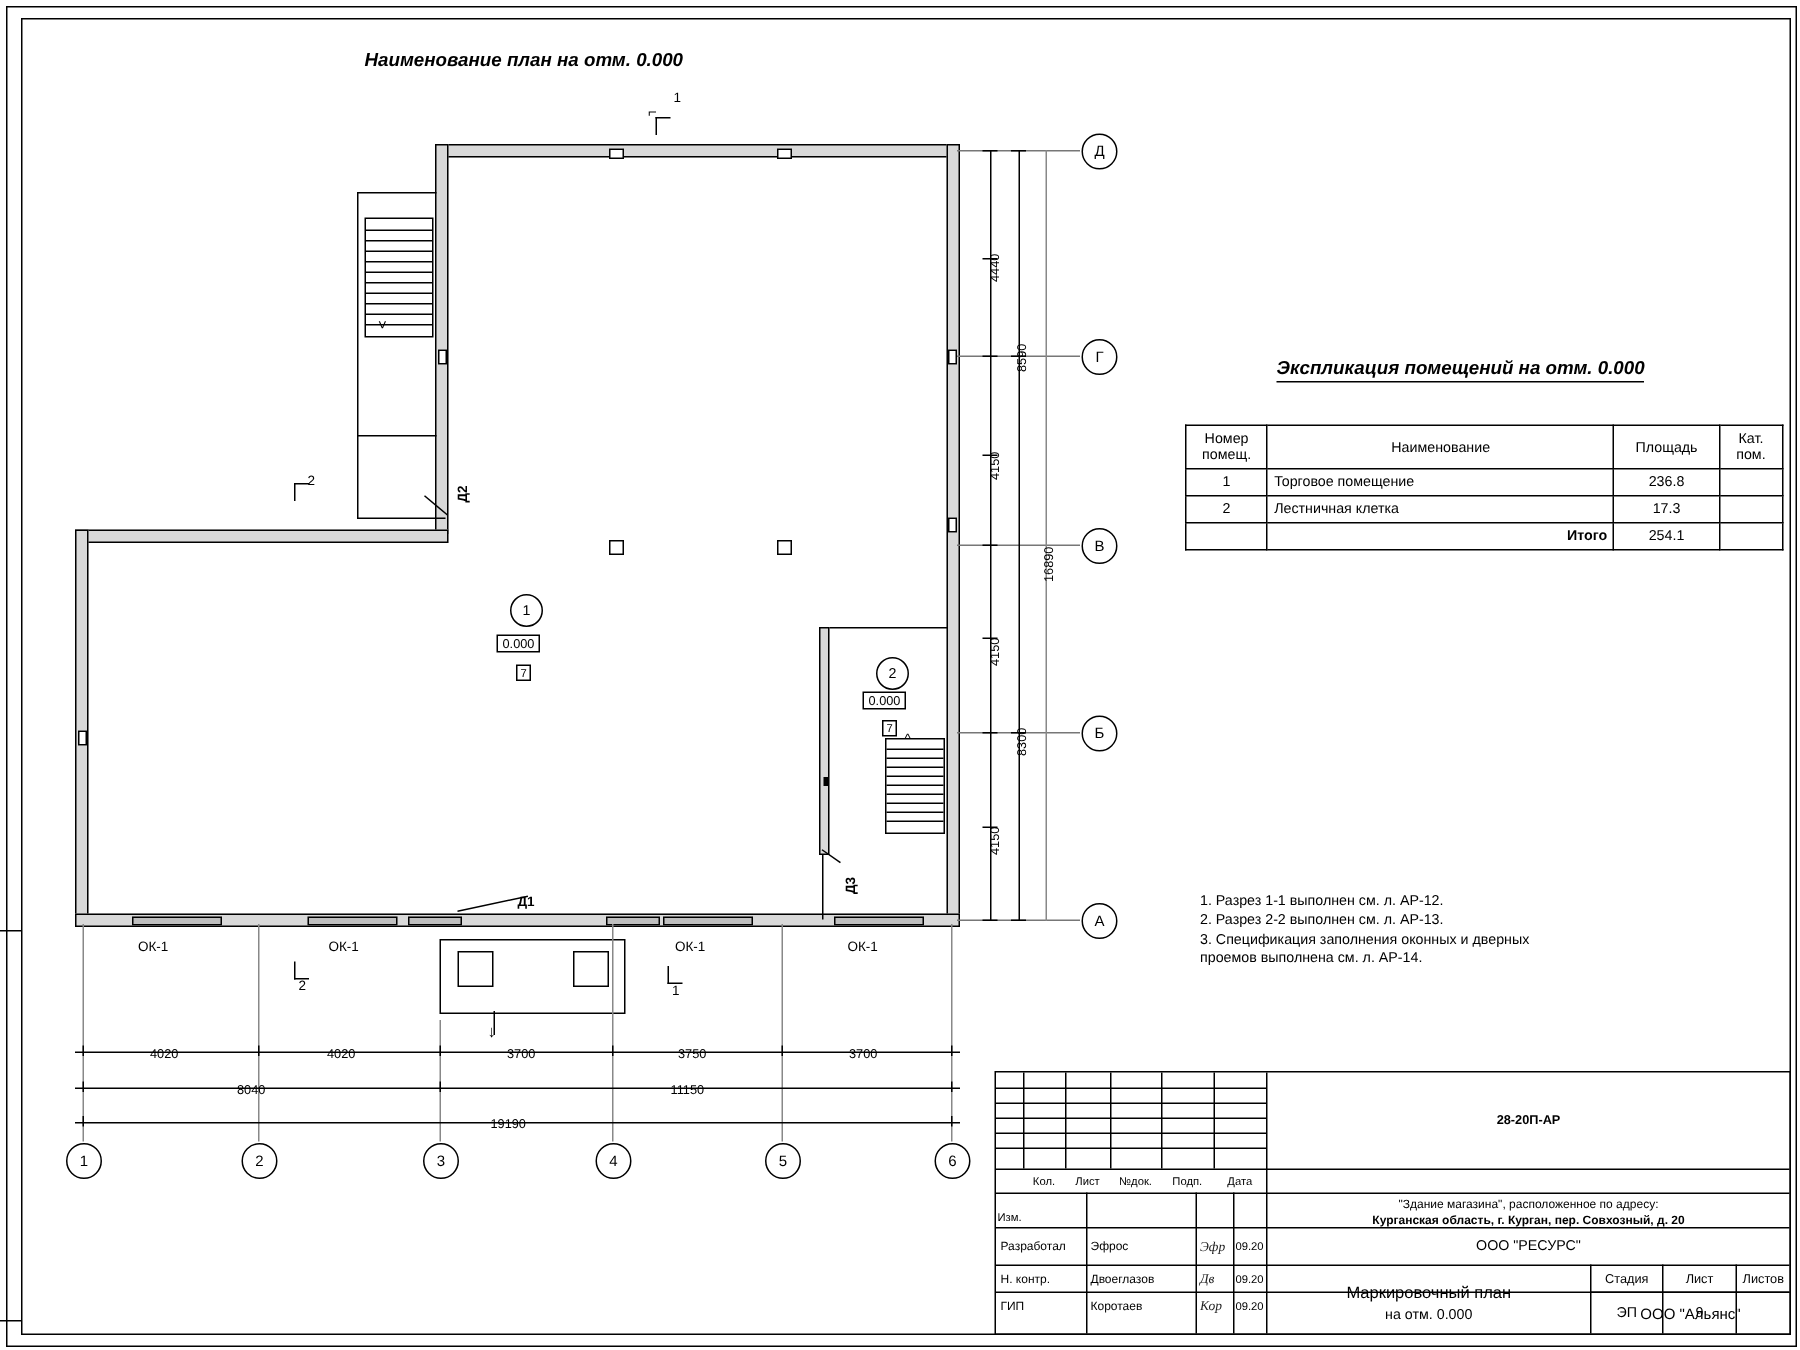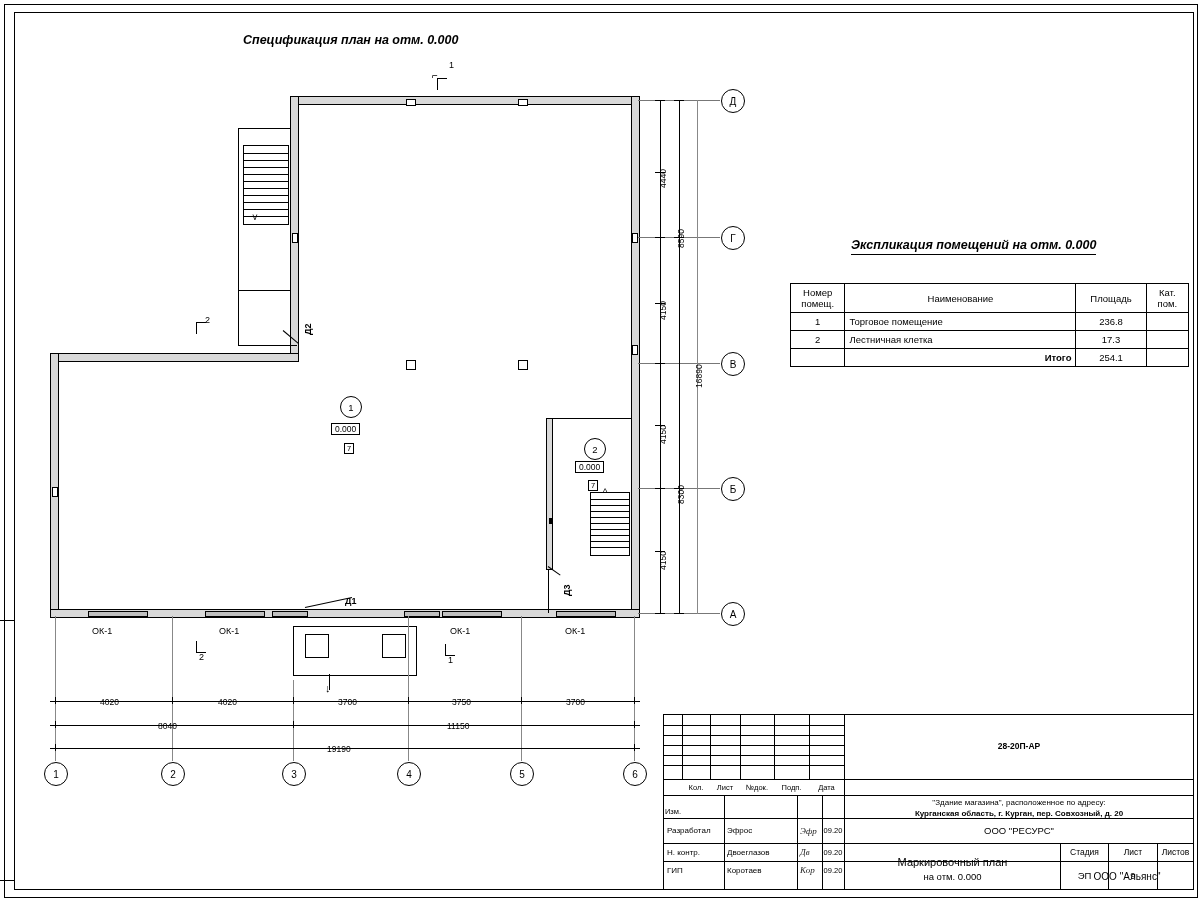--- a/index.html
+++ b/index.html
@@ -48,21 +48,21 @@
 <body>
 
 <div id="sheet">
 
   <div class="frame-outer"></div>
   <div class="frame-inner"></div>
 
   <div class="ln" style="left:0;top:620px;width:14px;height:1px;"></div>
   <div class="ln" style="left:0;top:880px;width:14px;height:1px;"></div>
 
-  <div class="ttl" style="left:243px;top:33px;font-size:12.5px;">Спецификация план на отм. 0.000</div>
+  <div class="ttl" style="left:243px;top:33px;font-size:12.5px;">Наименование план на отм. 0.000</div>
 
   <div class="wall-fill" style="left:290px;top:96px;width:348px;height:7px;"></div>
   <div class="wall-fill" style="left:631px;top:96px;width:7px;height:520px;"></div>
   <div class="wall-fill" style="left:290px;top:96px;width:7px;height:258px;"></div>
   <div class="wall-fill" style="left:50px;top:353px;width:247px;height:7px;"></div>
   <div class="wall-fill" style="left:50px;top:353px;width:7px;height:263px;"></div>
   <div class="wall-fill" style="left:50px;top:609px;width:588px;height:7px;"></div>
 
   <div class="ln" style="left:238px;top:128px;width:1px;height:218px;"></div>
   <div class="ln" style="left:238px;top:128px;width:53px;height:1px;"></div>
@@ -264,20 +264,26 @@
     </tr>
     <tr>
       <td></td>
       <td class="r">Итого</td>
       <td class="c">254.1</td>
       <td></td>
     </tr>
   </tbody>
     </table>
 
+  <div class="notes" style="left:800px;top:595px;width:330px;">
+    <div>1. Разрез 1-1 выполнен см. л. АР-12.</div>
+    <div>2. Разрез 2-2 выполнен см. л. АР-13.</div>
+    <div>3. Спецификация заполнения оконных и дверных</div>
+    <div>    проемов выполнена см. л. АР-14.</div>
+  </div>
 
   <div class="stamp" style="left:663px;top:714px;width:529px;height:174px;">
 
     <div class="ln" style="left:0;top:64px;width:529px;height:1.2px;"></div>
     <div class="ln" style="left:0;top:80px;width:529px;height:1.2px;"></div>
     <div class="ln" style="left:0;top:103px;width:529px;height:1px;"></div>
     <div class="ln" style="left:0;top:128px;width:529px;height:1px;"></div>
     <div class="ln" style="left:0;top:146px;width:529px;height:1px;"></div>
 
     <div class="ln" style="left:0;top:10px;width:180px;height:1px;"></div>

